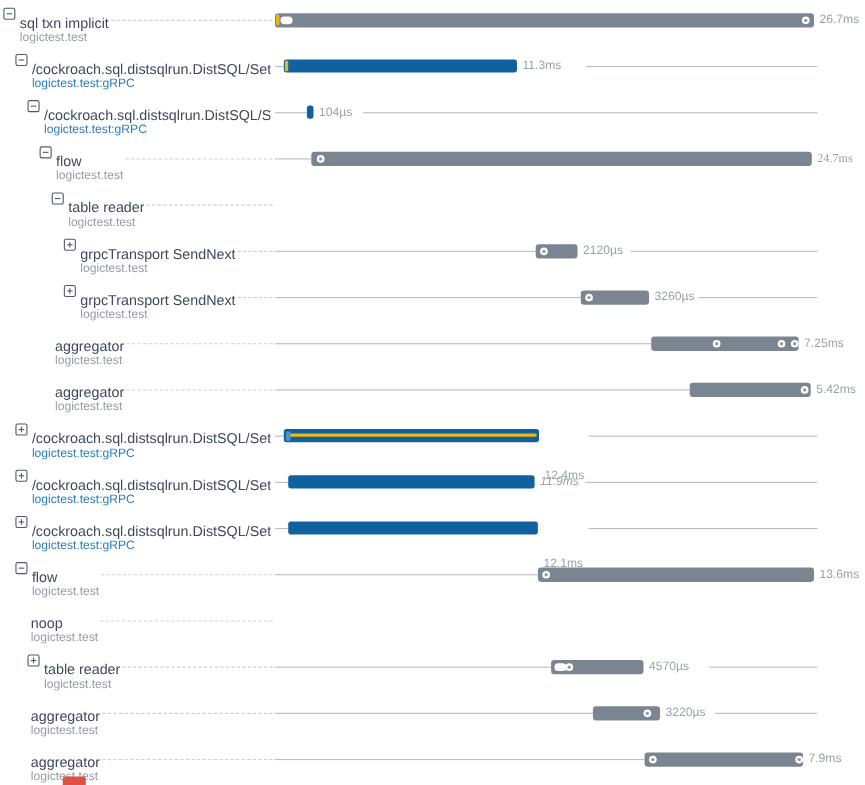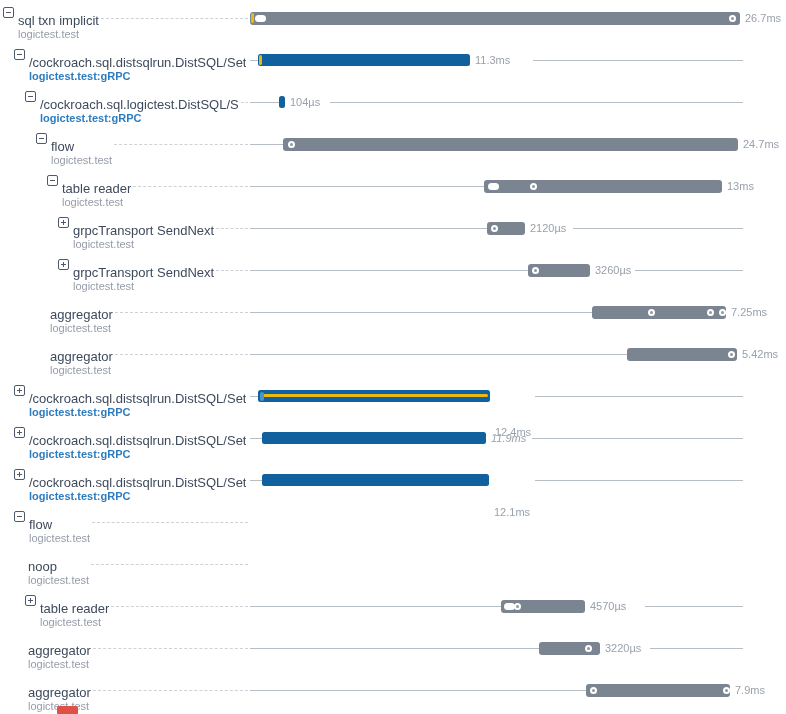--- a/index.html
+++ b/index.html
@@ -11,21 +11,21 @@
   .left { position:absolute; left:0; top:0; width:250px; height:30px;
           display:flex; align-items:center; }
   .indent { flex:0 0 auto; }
   .twisty { flex:0 0 auto; width:11px; height:11px; border:1px solid #4e5a6b;
             border-radius:2px; position:relative; margin-right:4px; margin-top:-11px; cursor:pointer; }
   .twisty::before { content:""; position:absolute; left:2px; top:4px; width:5px; height:1px; background:#4e5a6b; }
   .twisty.plus::after { content:""; position:absolute; left:4px; top:2px; width:1px; height:5px; background:#4e5a6b; }
   .labels { flex:0 1 auto; min-width:0; overflow:hidden;margin-top:17px; }
   .labels .title { font-size:13px; line-height:14px; color:#3e4a5b; white-space:nowrap; }
   .labels .subtitle { font-size:11px; line-height:12px; color:#959ca8; white-space:nowrap; }
-  .labels .subtitle.link { color:#2e7cc0; cursor:pointer;font-weight:bold; }
+  .labels .subtitle.link { color:#2e7cc0; cursor:pointer; }
   .leader { flex:1 1 0; min-width:0; height:0; border-top:1px dashed #cdd2d8; margin:0 2px; }
 
   .lane { position:absolute; left:0; top:0; width:638px; height:30px; }
   .thinline { position:absolute; top:15px; height:1px; background:#b7bdc5; }
   .bar { position:absolute; top:9px; height:13px; border-radius:3px; cursor:pointer; }
   .bar.gray { background:#7b8591; }
   .bar.blue { background:#11619f; height:12px; top:9px; border-radius:2.5px; }
   .stripe { position:absolute; left:2px; right:2px; top:50%; background:#eab911; border-radius:2px; }
   .stripe.thin { height:3px; margin-top:-2px; }
   .stripe.thick { height:7px; margin-top:-4px; }
@@ -78,21 +78,21 @@
         <div class="bar blue" style="left: 258px; width: 212px;"></div>
         <div class="tick yellow" style="left: 259px;"></div>
         <div class="dur" style="left: 475px;">11.3ms</div>
       </div>
     </div>
     <div class="row">
       <div class="left">
         <span class="indent" style="width: 25px;"></span>
         <span class="twisty"></span>
         <div class="labels">
-          <div class="title">/cockroach.sql.logictest.DistSQL/S</div>
+          <div class="title">/cockroach.sql.distsqlrun.DistSQL/S</div>
           <div class="subtitle link">logictest.test:gRPC</div>
         </div>
         <div class="leader"></div>
       </div>
       <div class="lane">
         <div class="thinline" style="left: 250px; width: 29px;"></div>
         <div class="thinline" style="left: 330px; width: 413px;"></div>
         <div class="bar blue" style="left: 279px; width: 6px;"></div>
         <div class="dur" style="left: 290px;">104µs</div>
       </div>
@@ -104,39 +104,32 @@
         <div class="labels">
           <div class="title">flow</div>
           <div class="subtitle">logictest.test</div>
         </div>
         <div class="leader"></div>
       </div>
       <div class="lane">
         <div class="thinline" style="left: 250px; width: 33px;"></div>
         <div class="bar gray" style="left: 283px; width: 455px;"></div>
         <div class="tick dot" style="left: 288px;"></div>
-        <div class="dur" style="left: 743px;">24.7ms</div>
+        <div class="dur" style="left: 743px; font-family: Liberation Serif, serif;">24.7ms</div>
       </div>
     </div>
     <div class="row">
       <div class="left">
         <span class="indent" style="width: 47px;"></span>
         <span class="twisty"></span>
         <div class="labels">
           <div class="title">table reader</div>
           <div class="subtitle">logictest.test</div>
         </div>
         <div class="leader"></div>
-      </div>
-      <div class="lane">
-        <div class="thinline" style="left: 250px; width: 234px;"></div>
-        <div class="bar gray" style="left: 484px; width: 238px;"></div>
-        <div class="tick wide" style="left: 488px;"></div>
-        <div class="tick dot" style="left: 530px;"></div>
-        <div class="dur" style="left: 727px;">13ms</div>
       </div>
     </div>
     <div class="row">
       <div class="left">
         <span class="indent" style="width: 58px;"></span>
         <span class="twisty plus"></span>
         <div class="labels">
           <div class="title">grpcTransport SendNext</div>
           <div class="subtitle">logictest.test</div>
         </div>
@@ -259,20 +252,26 @@
     <div class="row">
       <div class="left">
         <span class="indent" style="width: 14px;"></span>
         <span class="twisty"></span>
         <div class="labels">
           <div class="title">flow</div>
           <div class="subtitle">logictest.test</div>
         </div>
         <div class="leader"></div>
       </div>
+      <div class="lane">
+        <div class="thinline" style="left: 250px; width: 239px;"></div>
+        <div class="bar gray" style="left: 489px; width: 251px;"></div>
+        <div class="tick dot" style="left: 493px;"></div>
+        <div class="dur" style="left: 745px;">13.6ms</div>
+      </div>
     </div>
     <div class="row">
       <div class="left">
         <span class="indent" style="width: 28px;"></span>
         <div class="labels">
           <div class="title">noop</div>
           <div class="subtitle">logictest.test</div>
         </div>
         <div class="leader"></div>
       </div>

